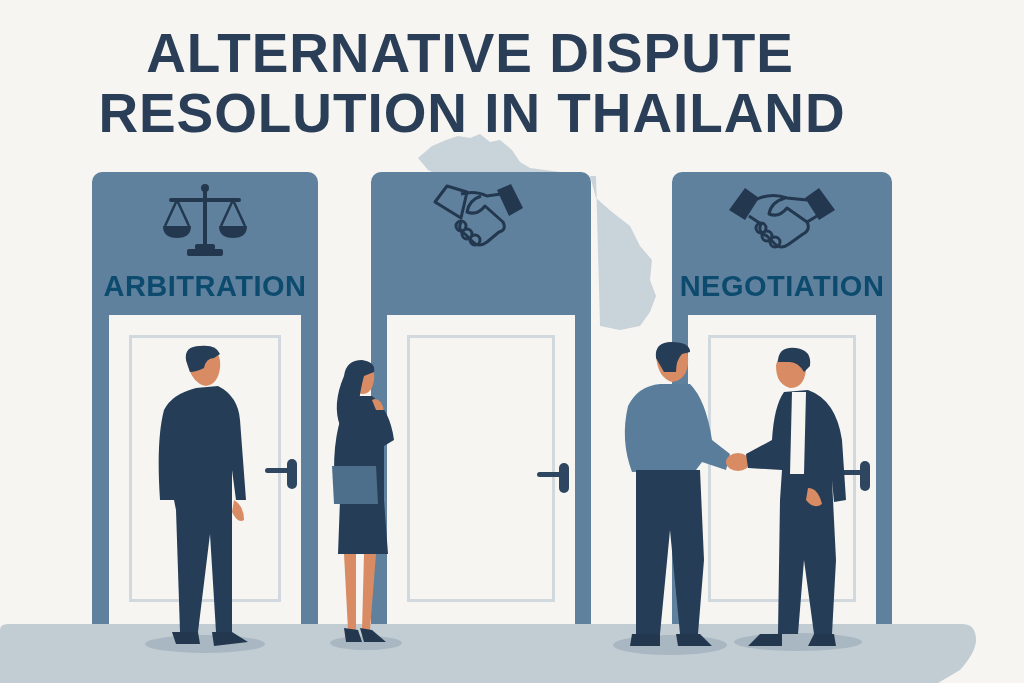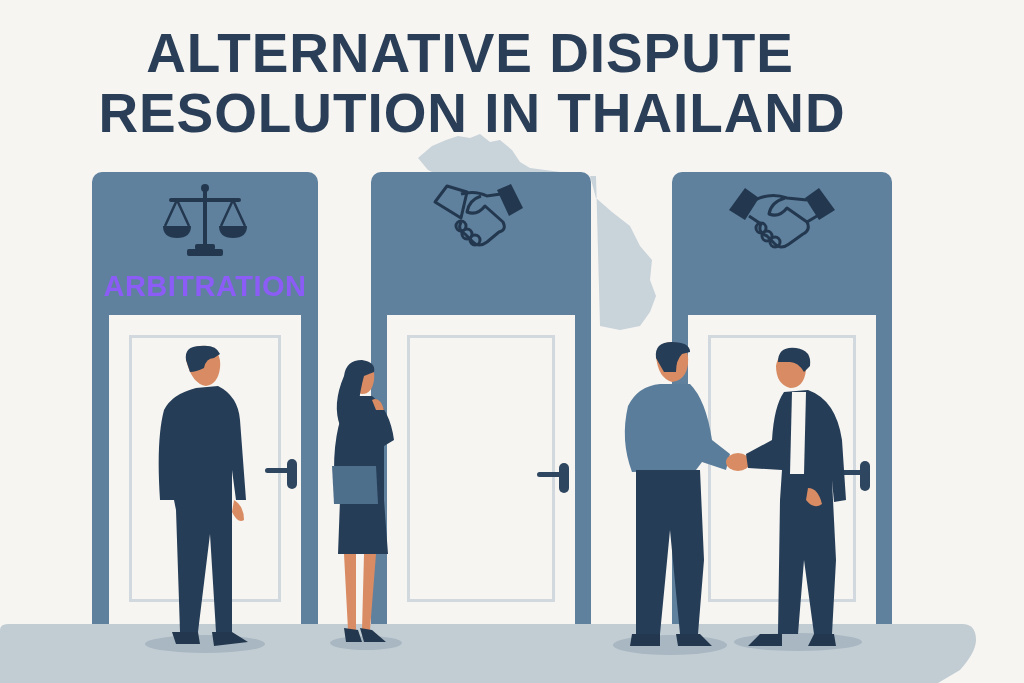--- a/index.html
+++ b/index.html
@@ -18,21 +18,21 @@
   .title.l2 { top: 82px; left: -8px; }
   .map { position: absolute; left: 0; top: 0; }
   .floor { position: absolute; left: 0; top: 0; }
   .door-unit { position: absolute; top: 172px; width: 226px; height: 452px; }
   .frame {
     position: absolute; inset: 0; background: #5f819e;
     border-radius: 10px 10px 0 0;
   }
   .label {
     position: absolute; top: 98px; left: 0; right: 0; text-align: center;
-    color: #8b5cf6; font-weight: 700; font-size: 29px; letter-spacing: 0.5px;
+    color: #0c4a6e; font-weight: 700; font-size: 29px; letter-spacing: 0.5px;
   }
   .icon { position: absolute; top: 10px; left: 50%; transform: translateX(-50%); }
   .door {
     position: absolute; left: 17px; right: 17px; top: 143px; bottom: 0;
     background: #f6f5f2;
   }
   .panel {
     position: absolute; left: 20px; right: 20px; top: 20px; bottom: 22px;
     border: 3px solid #d2d9de;
   }
@@ -104,20 +104,21 @@
   <svg class="icon" width="110" height="72" viewBox="0 0 110 72">
     <path d="M2 28 L18 6 L32 16 L18 38 Z" fill="#23384f"></path>
     <path d="M108 28 L92 6 L78 16 L92 38 Z" fill="#23384f"></path>
     <path d="M28 18 Q44 10 60 16 L80 18" fill="none" stroke="#23384f" stroke-width="3"></path>
     <path d="M58 16 Q44 20 42 32 Q52 36 60 26 L80 40 Q84 48 76 52 L62 62 Q54 68 48 62 L40 54 Q30 50 34 42 L22 34" fill="none" stroke="#23384f" stroke-width="3" stroke-linejoin="round"></path>
     <circle cx="34" cy="46" r="5" fill="none" stroke="#23384f" stroke-width="3"></circle>
     <circle cx="40" cy="54" r="5" fill="none" stroke="#23384f" stroke-width="3"></circle>
     <circle cx="48" cy="60" r="5" fill="none" stroke="#23384f" stroke-width="3"></circle>
     <path d="M80 40 L90 34" stroke="#23384f" stroke-width="3"></path>
   </svg>
+  <div class="label">NEGOTIATION</div>
   <div class="door" style="left:16px;right:16px;">
     <div class="panel"></div>
     <svg class="handle" style="left:150px;top:144px;" width="36" height="34">
       <rect x="0" y="11" width="26" height="5" rx="2.5" fill="#2e4660"></rect>
       <rect x="22" y="2" width="10" height="30" rx="5" fill="#2e4660"></rect>
     </svg>
   </div>
 </div>
 
 <svg class="person" width="1024" height="683">

